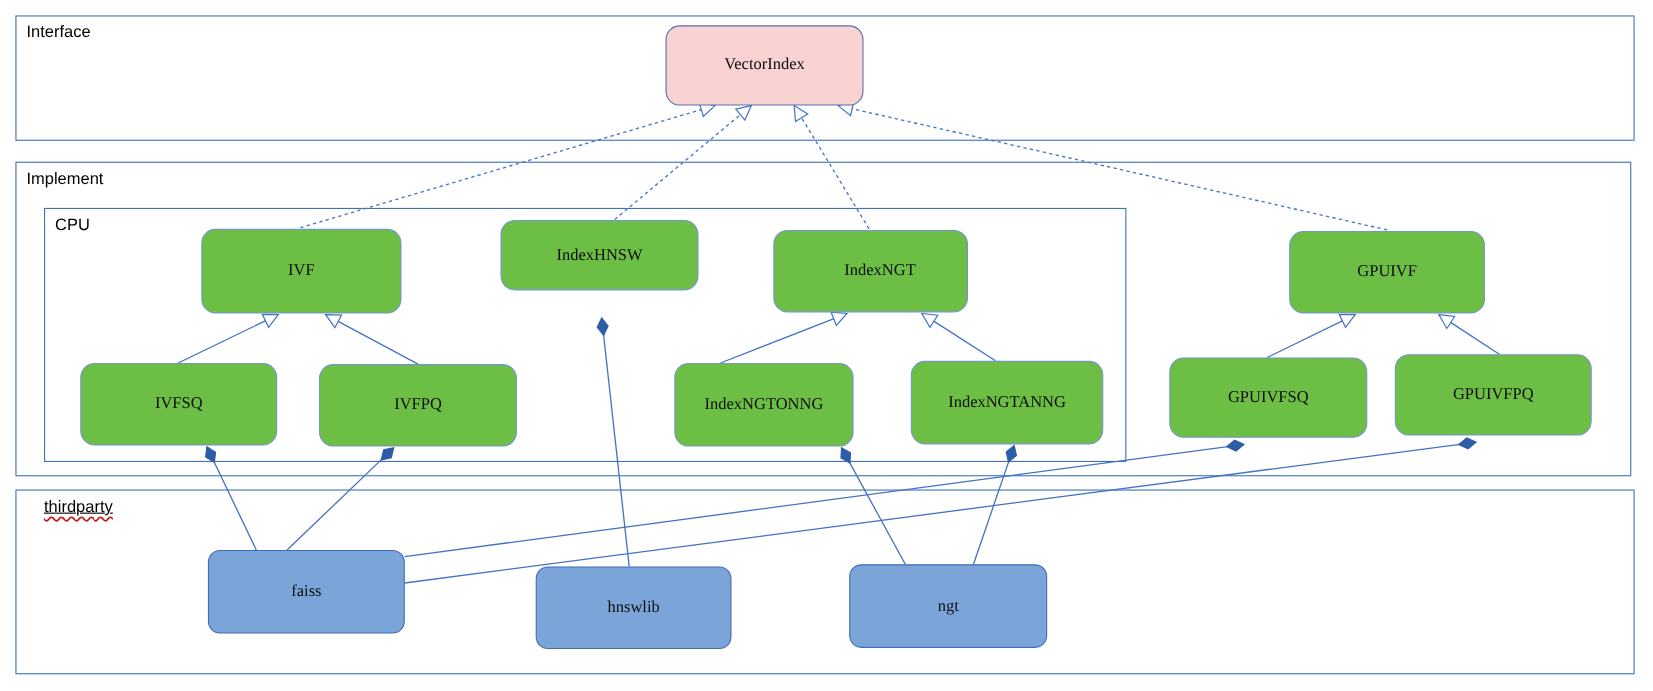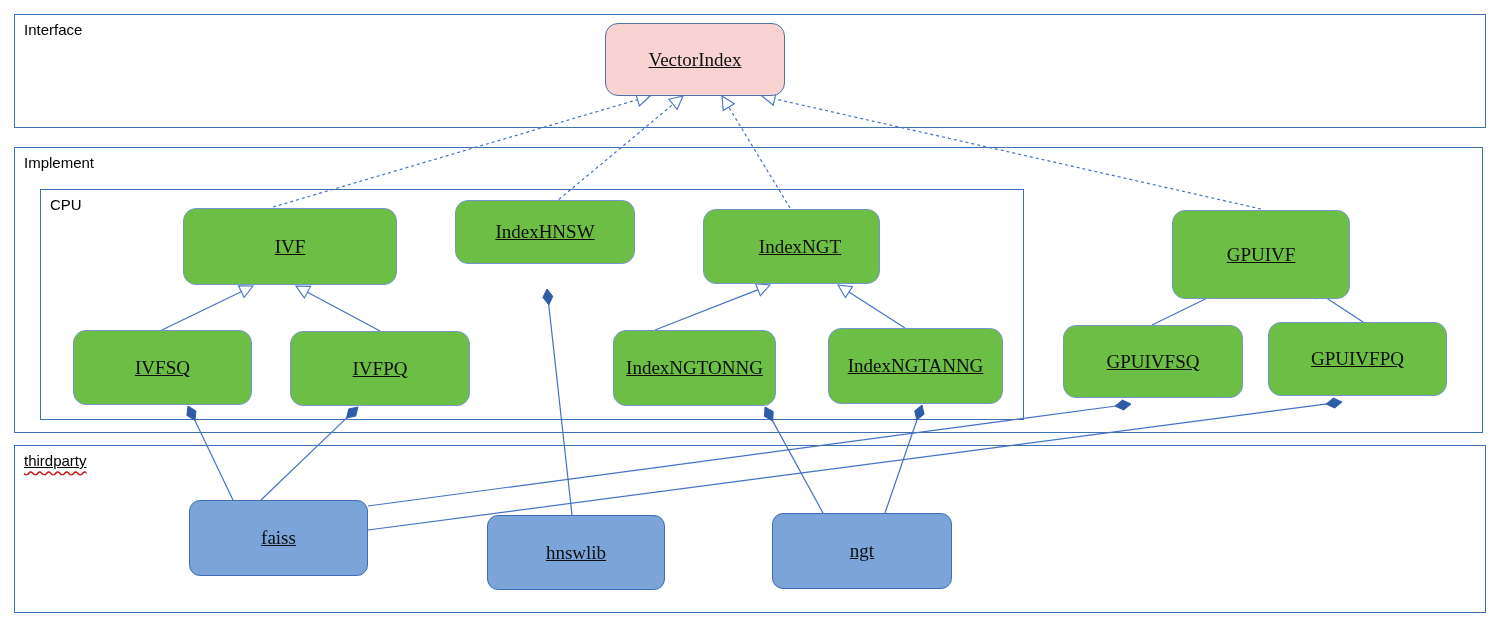--- a/index.html
+++ b/index.html
@@ -24,41 +24,41 @@
     left: 9px;
     font-size: 15px;
     color: #000000;
     font-family: "Liberation Sans", sans-serif;
     white-space: nowrap;
   }
   .container-label.underlined { text-decoration: underline; }
   .spellcheck {
     text-decoration: underline wavy #cc1111;
     text-underline-offset: 4px;
+    margin-left: 16px;
   }
   #edge-layer {
     position: absolute;
     left: 0; top: 0;
     width: 1503px;
     height: 628px;
     z-index: 1;
     pointer-events: none;
   }
   .node {
     position: absolute;
     box-sizing: border-box;
     display: flex;
     align-items: center;
     justify-content: center;
     z-index: 2;
     font-family: "Liberation Serif", serif;
-    font-size: 19px;
+    font-size: 15px;
     color: #0d0d0d;
     text-align: center;
-    text-decoration: underline;
   }
   .node.interface {
     background: #f8d3d2;
     border: 1.6px solid #5470ab;
     border-radius: 13px;
   }
   .node.impl {
     background: #6cbe45;
     border: 1.4px solid #7496cd;
     border-radius: 13px;
@@ -151,30 +151,30 @@
     </div>
     <div class="container" style="left: 40px; top: 189px; width: 984px; height: 231px;">
       <div class="container-label"><span>CPU</span></div>
     </div>
     <div class="container" style="left: 14px; top: 445px; width: 1472px; height: 168px;">
       <div class="container-label underlined"><span class="spellcheck">thirdparty</span></div>
     </div>
     <div class="node interface" style="left: 605px; top: 23px; width: 180px; height: 73px;">
       <span>VectorIndex</span>
     </div>
-    <div class="node impl" style="left: 183px; top: 208px; width: 214px; height: 77px; text-align: right;">
+    <div class="node impl" style="left: 183px; top: 208px; width: 182px; height: 77px; text-align: right;">
       <span>IVF</span>
     </div>
     <div class="node impl" style="left: 455px; top: 200px; width: 180px; height: 64px;">
       <span>IndexHNSW</span>
     </div>
     <div class="node impl" style="left: 703px; top: 209px; width: 177px; height: 75px; padding-left: 17px;">
       <span>IndexNGT</span>
     </div>
-    <div class="node impl" style="left: 1172px; top: 210px; width: 178px; height: 89px;">
+    <div class="node impl" style="left: 1172px; top: 210px; width: 178px; height: 75px;">
       <span>GPUIVF</span>
     </div>
     <div class="node impl" style="left: 73px; top: 330px; width: 179px; height: 75px; text-align: right;">
       <span>IVFSQ</span>
     </div>
     <div class="node impl" style="left: 290px; top: 331px; width: 180px; height: 75px;">
       <span>IVFPQ</span>
     </div>
     <div class="node impl" style="left: 613px; top: 330px; width: 163px; height: 76px;">
       <span>IndexNGTONNG</span>

